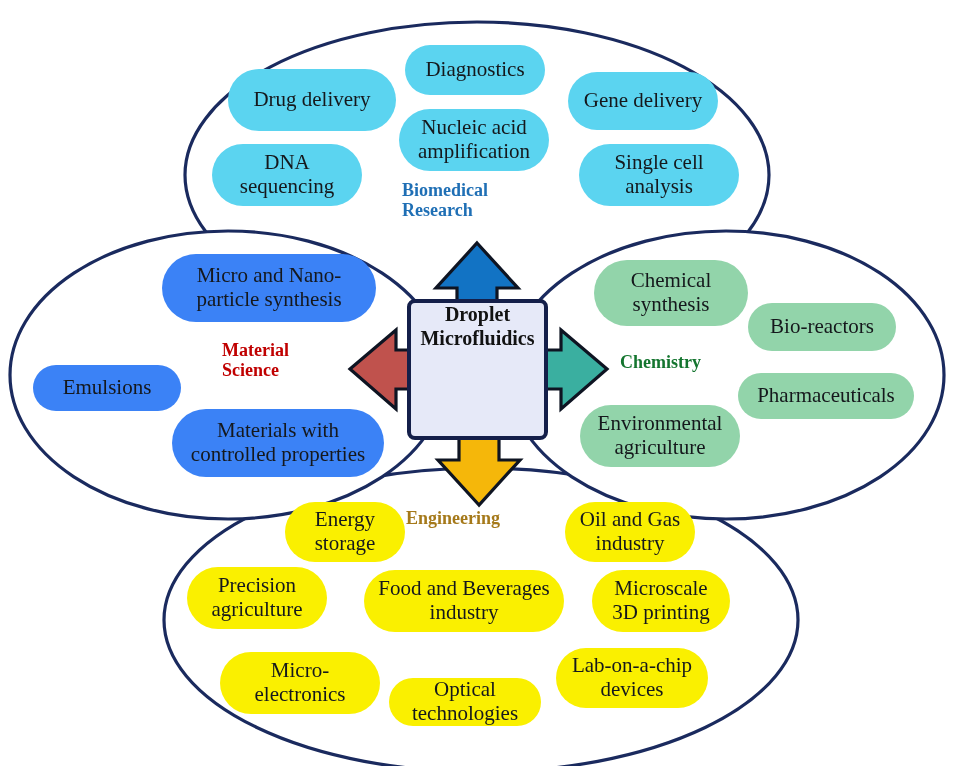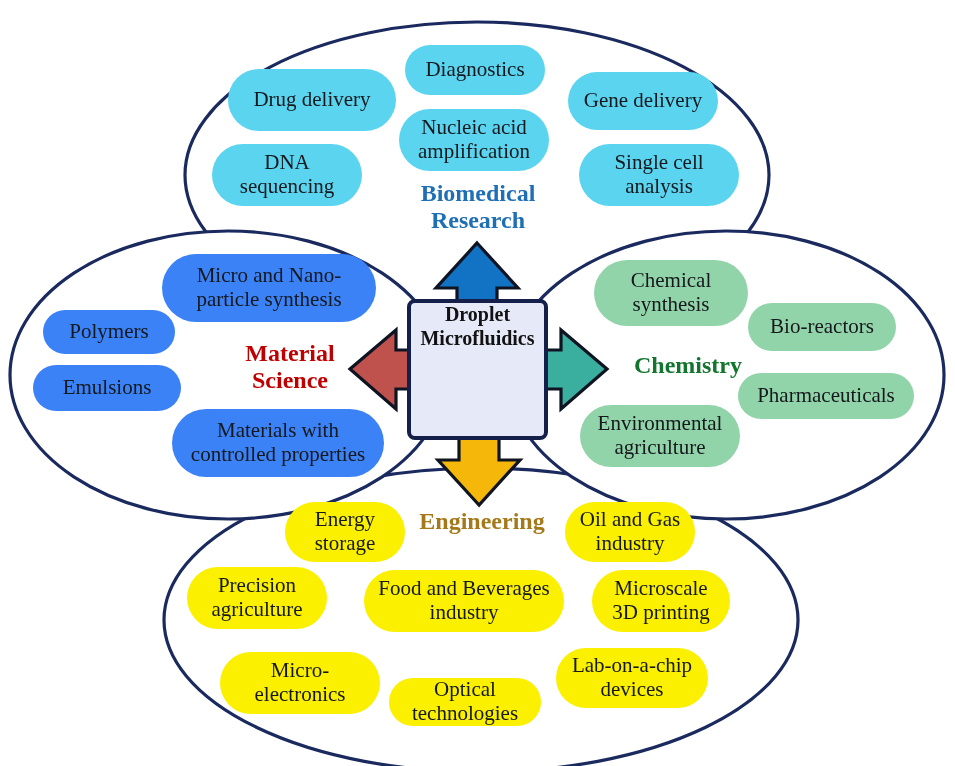--- a/index.html
+++ b/index.html
@@ -42,23 +42,22 @@
     padding: 2px 8px;
   }
   .pill.blue   { background: #5BD4F0; }
   .pill.pink   { background: #3b82f6; }
   .pill.green  { background: #92D4AA; }
   .pill.yellow { background: #FAF000; }
 
   
   .heading {
     position: absolute;
-    text-align: center;
     font-weight: bold;
-    font-size: 24px;
+    font-size: 18px;
     line-height: 1.12;
     font-family: "Liberation Serif", "DejaVu Serif", serif;
     white-space: pre-line;
   }
   .heading.biomedical  { color: #1F6FB5; }
   .heading.material    { color: #C00000; }
   .heading.chemistry   { color: #14752F; }
   .heading.engineering { color: #A5791A; }
 
   
@@ -144,21 +143,20 @@
 
   <div class="pill blue" style="left:579px; top:144px; width:160px; height:62px;">Single cell
 analysis</div>
 
   <div class="heading biomedical" style="left:402px; top:180px; width:152px;">Biomedical
 Research</div>
 
   <div class="pill pink" style="left:162px; top:254px; width:214px; height:68px;">Micro and Nano-
 particle synthesis</div>
 
-  <div class="pill pink" style="left:43px; top:310px; width:132px; height:44px;">Polymers</div>
 
   <div class="pill pink" style="left:33px; top:365px; width:148px; height:46px;">Emulsions</div>
 
   <div class="pill pink" style="left:172px; top:409px; width:212px; height:68px;">Materials with
 controlled properties</div>
 
   <div class="heading material" style="left:222px; top:340px; width:136px;">Material
 Science</div>
 
   <div class="pill green" style="left:594px; top:260px; width:154px; height:66px;">Chemical

